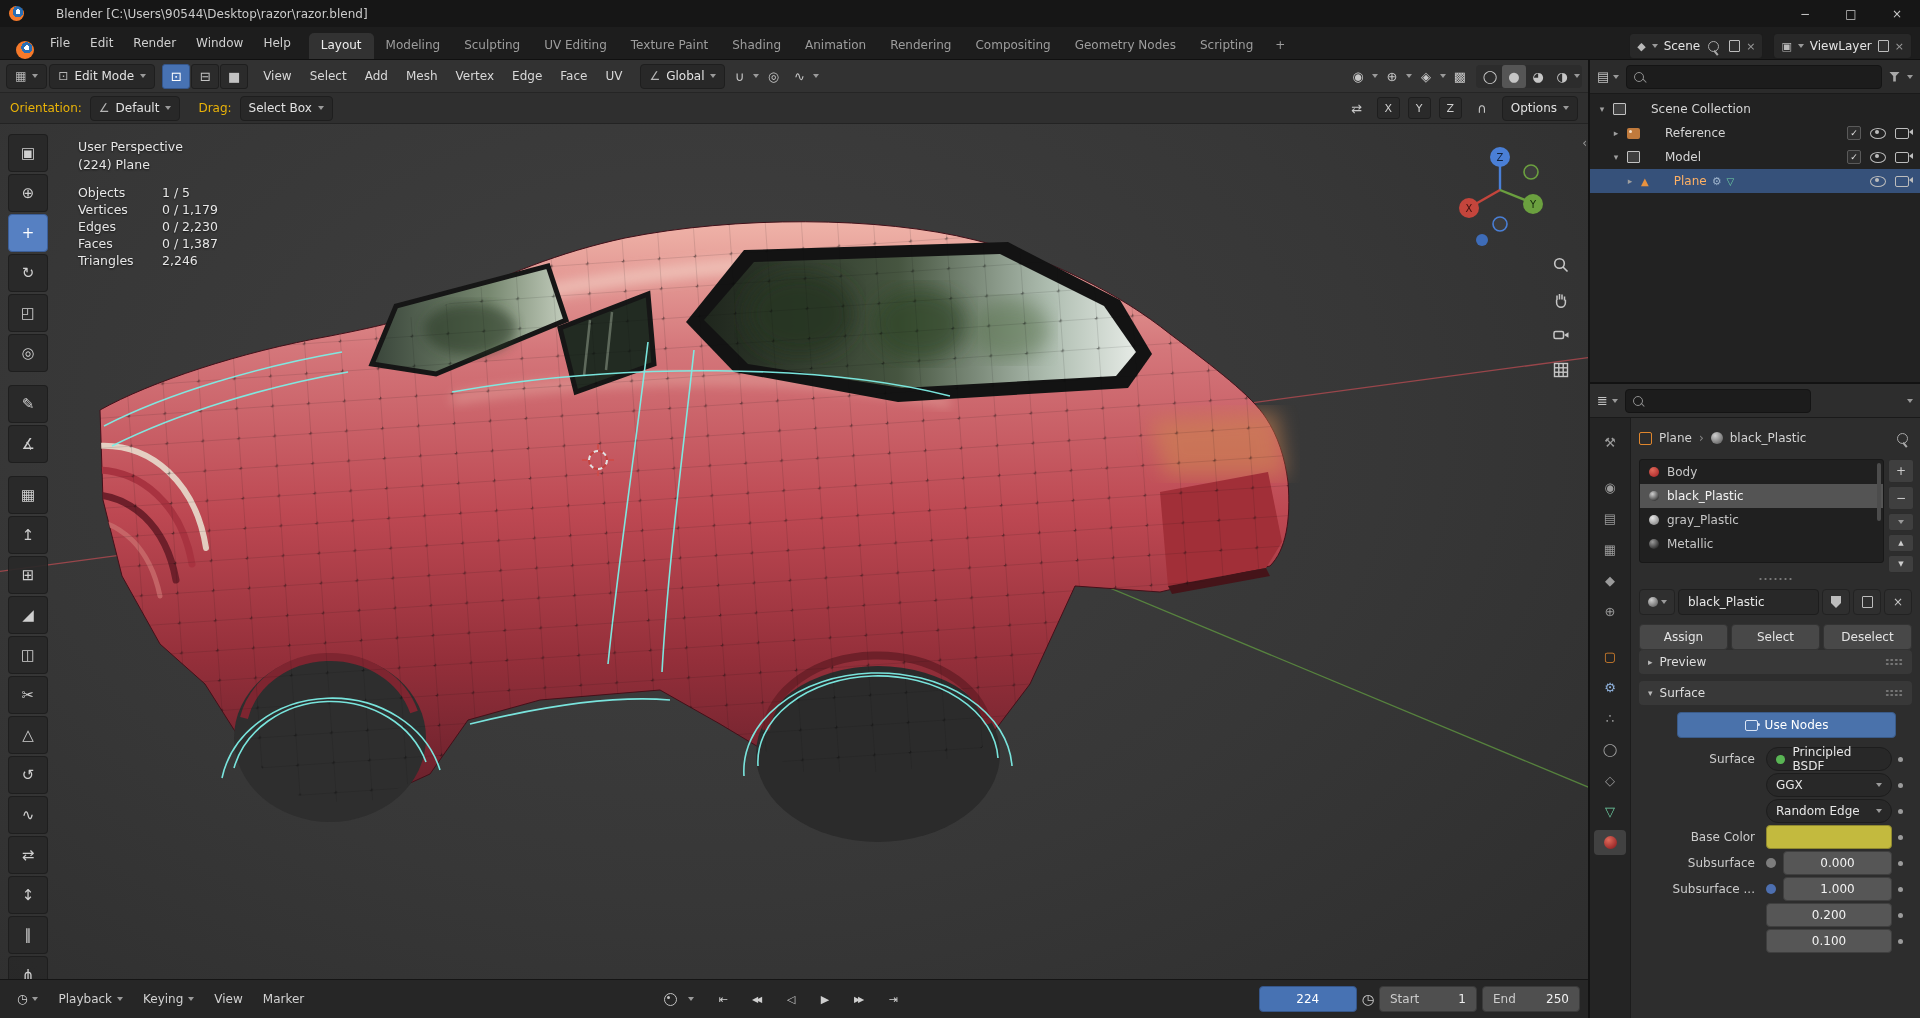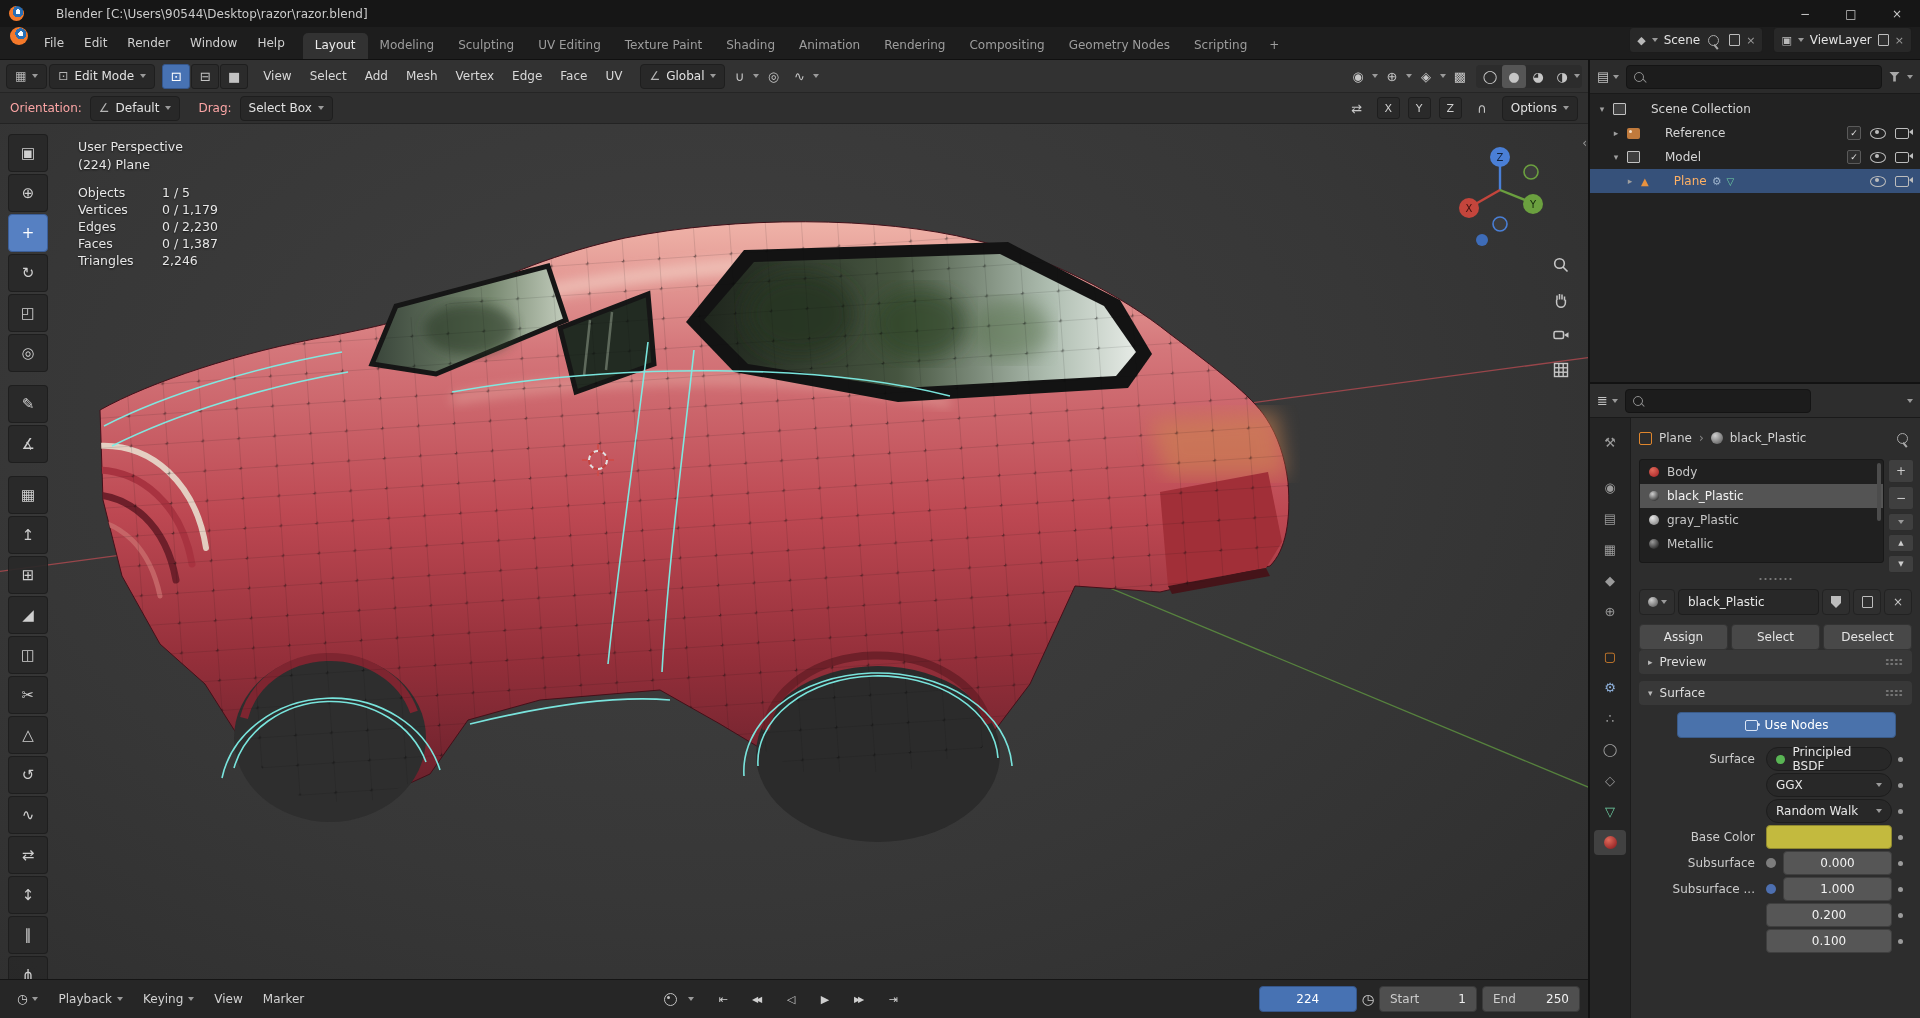--- a/index.html
+++ b/index.html
@@ -9,21 +9,21 @@
 
   
   .titlebar{height:27px;background:#161616;display:flex;align-items:center;gap:22px;}
   .blogo{width:15px;height:15px;border-radius:50%;margin:0 10px 0 9px;flex:none;
     background:radial-gradient(circle at 60% 38%, #ffffff 0 2.5px, #2a6fb5 2.5px 5.5px, #f5792a 5.5px 100%);}
   .title-text{color:#cbcbcb;}
   .win-controls{margin-left:auto;display:flex;height:100%;}
   .win-btn{width:46px;height:100%;color:#c9c9c9;font-size:12px;}
 
   
-  .topbar{height:32px;background:#1d1d1d;display:flex;align-items:flex-start;border-bottom:1px solid #101010;}
+  .topbar{height:32px;background:#1d1d1d;display:flex;align-items:flex-end;border-bottom:1px solid #101010;padding-left:6px;}
   .topbar .blogo{width:18px;height:18px;margin:0 6px 0 10px;}
   .menu-item{padding:0 10px;height:100%;display:flex;align-items:center;color:#cfcfcf;}
   .tabs{display:flex;align-items:flex-end;height:100%;margin-left:8px;}
   .tab{padding:5px 12px 7px;color:#9d9d9d;border-radius:5px 5px 0 0;white-space:nowrap;}
   .tab.active{background:#323232;color:#ececec;}
   .tab-add{padding:5px 10px 7px;color:#9d9d9d;}
   .top-right{margin-left:auto;display:flex;gap:10px;margin-right:8px;align-items:center;}
   .pill{background:#282828;border:1px solid #1c1c1c;border-radius:4px;height:24px;display:flex;align-items:center;padding:0 7px;gap:6px;}
   .pill .glyph{color:#b9b9b9;font-size:11px;}
   .pill .name{color:#e3e3e3;}
@@ -40,21 +40,21 @@
   .mode-btns{display:flex;gap:1px;margin:0 5px;}
   .mode-btn{width:26px;height:23px;background:#2b2b2b;border:1px solid #1e1e1e;border-radius:3px;color:#c3c3c3;font-size:13px;}
   .mode-btn.active{background:#4772b3;color:#fff;border-color:#35568a;}
   .hmenu{padding:0 8px;color:#d8d8d8;height:100%;display:flex;align-items:center;}
   .icon-sm{min-width:20px;height:23px;color:#c6c6c6;font-size:13px;display:flex;align-items:center;justify-content:center;padding:0 2px;}
   .icon-grp{display:flex;align-items:center;background:#2c2c2c;border-radius:4px;margin-left:2px;padding:0 2px;height:23px;}
   .icon-grp .active-shade{background:#555;border-radius:3px;}
   .spacer{flex:1;}
 
   .vp-subheader{height:30px;background:#2f2f2f;display:flex;align-items:center;padding:0 10px;gap:8px;border-bottom:1px solid #232323;flex:none;}
-  .sub-label{color:#fca5a5;}
+  .sub-label{color:#eab308;}
   .axis-btn{width:21px;height:20px;background:#2a2a2a;border:1px solid #1e1e1e;border-radius:3px;color:#cfcfcf;font-size:11px;}
 
   
   .viewport{flex:1;position:relative;overflow:hidden;
     background:radial-gradient(1250px 850px at 44% 36%, #404040 0%, #373737 55%, #2d2d2d 100%);}
   .scene-svg{position:absolute;inset:0;}
   .toolbar{position:absolute;left:8px;top:10px;display:flex;flex-direction:column;gap:2px;}
   .tool-btn{width:38px;height:36px;background:rgba(40,40,40,.92);border:1px solid rgba(20,20,20,.5);
     border-radius:4px;color:#cfcfcf;font-size:15px;}
   .tool-btn.active{background:#5680c2;color:#fff;border-color:#3c5f99;}
@@ -769,21 +769,21 @@
             <span>GGX</span>
             <span class="caret" style="margin-left:auto"></span>
           </div>
           <span class="pdot">
               <span class="anim-dot"></span>
             </span>
         </div>
         <div class="prow">
           <span class="plabel"></span>
           <div class="val-dd">
-            <span>Random Walk</span>
+            <span>Random Edge</span>
             <span class="caret" style="margin-left:auto"></span>
           </div>
           <span class="pdot">
               <span class="anim-dot"></span>
             </span>
         </div>
         <div class="prow">
           <span class="plabel">Base Color</span>
           <div class="swatch"></div>
           <span class="pdot">

